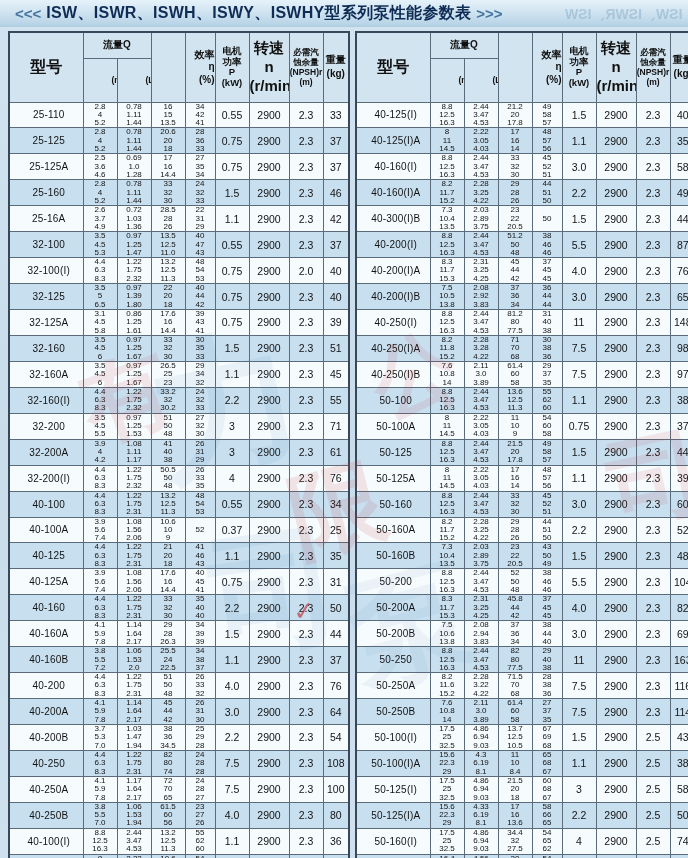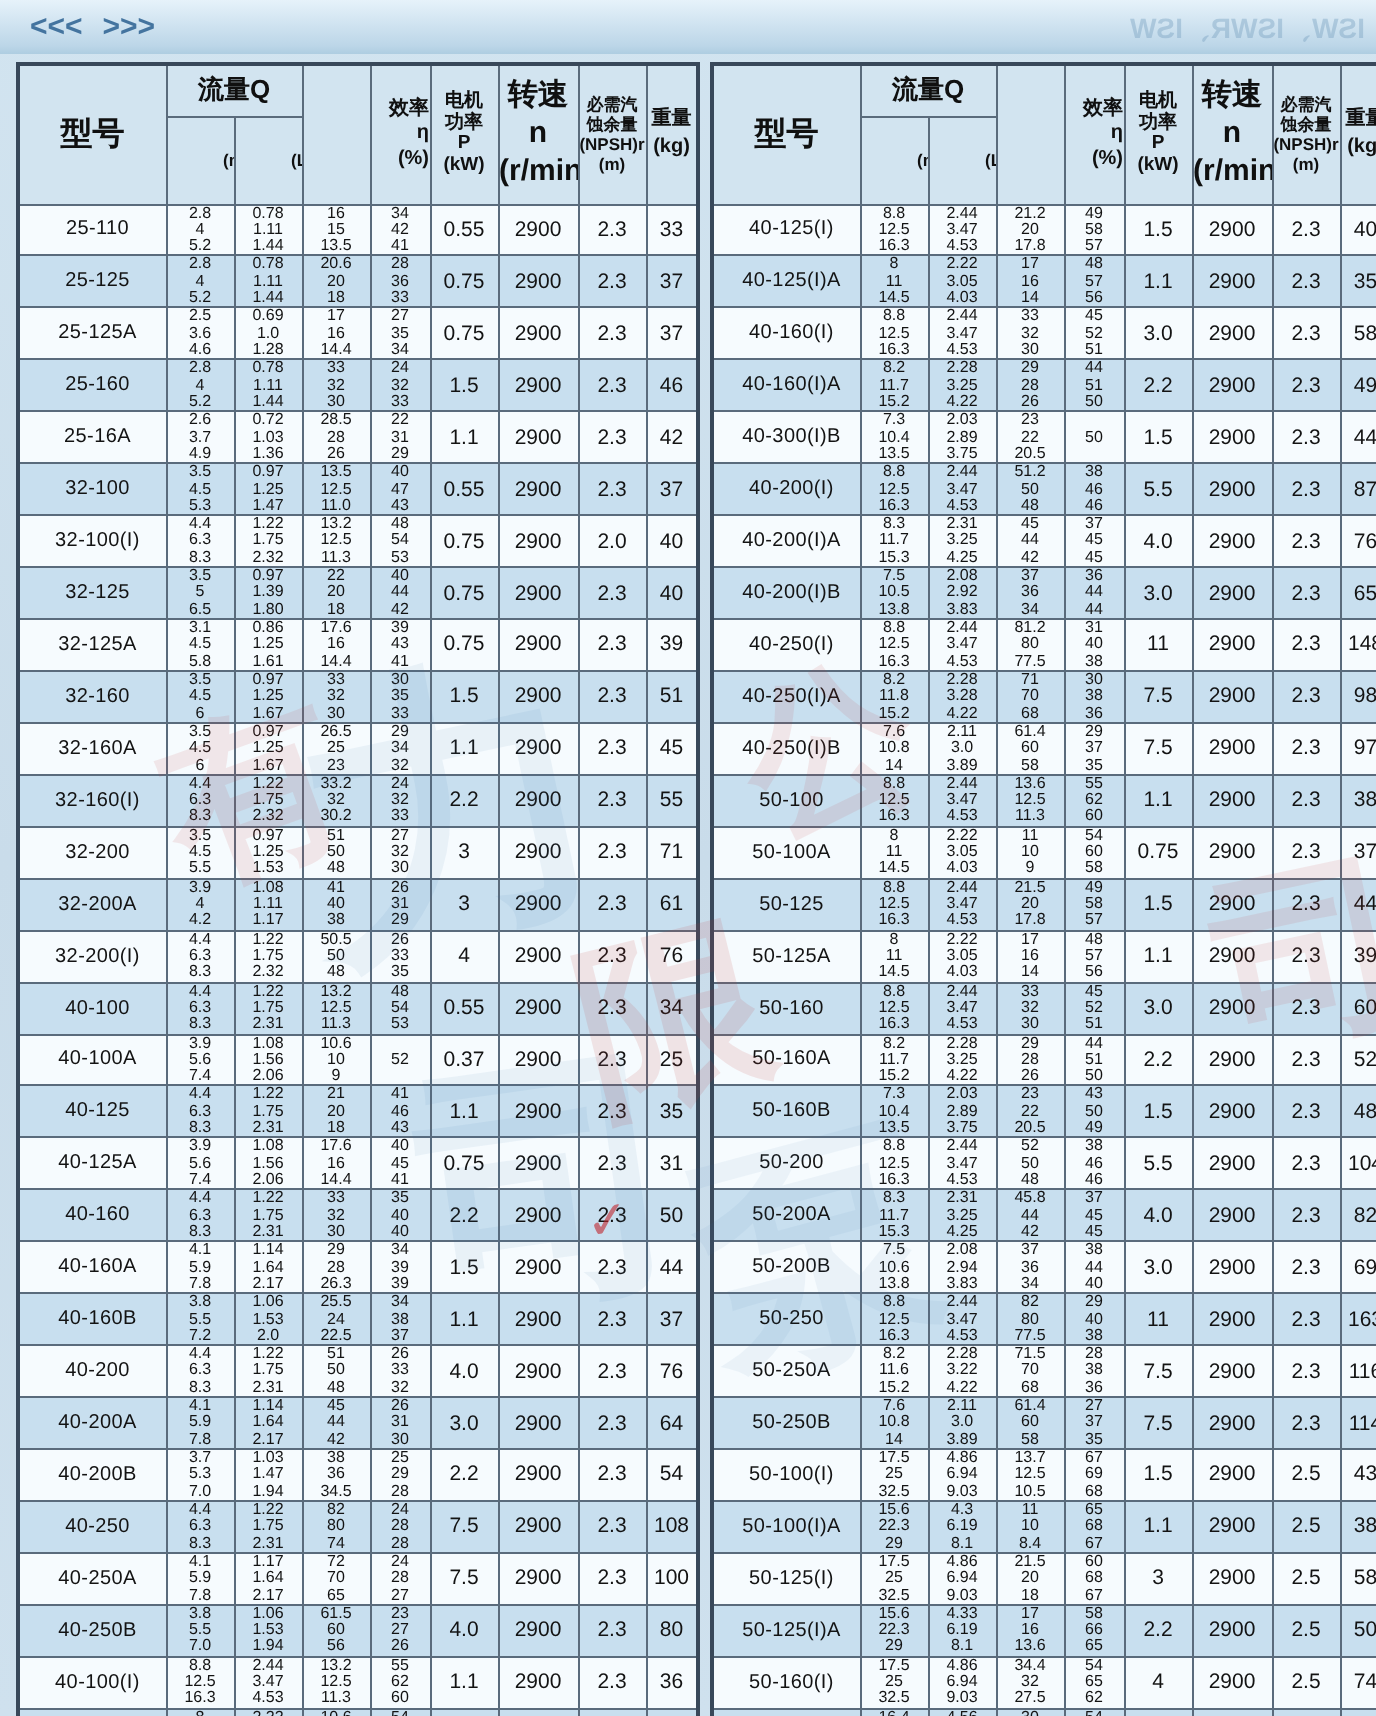--- a/index.html
+++ b/index.html
@@ -24,21 +24,21 @@
   table {
     border-collapse:collapse; width:334px; table-layout:fixed;
     border:2px solid #38485a; background:#f6fbfe;
   }
   th, td {
     border:1px solid #5a6b7c; color:#131313; text-align:center;
     vertical-align:middle; padding:0; overflow:hidden;
   }
   thead th { background:#d2e4f0; font-weight:bold; white-space:pre-line; color:#101010; }
   th.model-h  { font-size:16px; }
-  th.flow-h   { font-size:13px; height:26px;margin-top:23px; }
+  th.flow-h   { font-size:10px; height:26px;margin-top:23px; }
   th.sub-h    { font-size:8.5px; height:44px;padding-left:28px; }
   th.head-h   { font-size:10px;  line-height:1.25;padding-left:40px; }
   th.eff-h    { font-size:10px;  line-height:1.25;text-align:right; }
   th.power-h  { font-size:9.5px; line-height:1.12;text-align:center; }
   th.speed-h  { font-size:15px; line-height:1.25; }
   th.npsh-h   { font-size:8.5px; line-height:1.18; }
   th.weight-h { font-size:10px;  line-height:1.4; }
   tbody td { height:25px; }
   tbody tr.odd  td { background:#f6fbfe; }
   tbody tr.even td { background:#c8dfef; }
@@ -48,20 +48,21 @@
   .wm {
     position:absolute; z-index:3; font-weight:bold; pointer-events:none;
     font-family:"DejaVu Sans", sans-serif; line-height:1;
   }
 </style>
 </head>
 <body>
 
 <div class="title-band">
   <span class="angles">&lt;&lt;&lt;</span>
+  <span class="title-main">ISW、ISWR、ISWH、ISWY、ISWHY型系列泵性能参数表</span>
   <span class="angles">&gt;&gt;&gt;</span>
   <span class="ghost-title">ISW、ISWR、ISW</span>
 </div>
 
 <div class="tables">
 
   <table>
     <colgroup>
       <col style="width:74px">
         <col style="width:34px">

